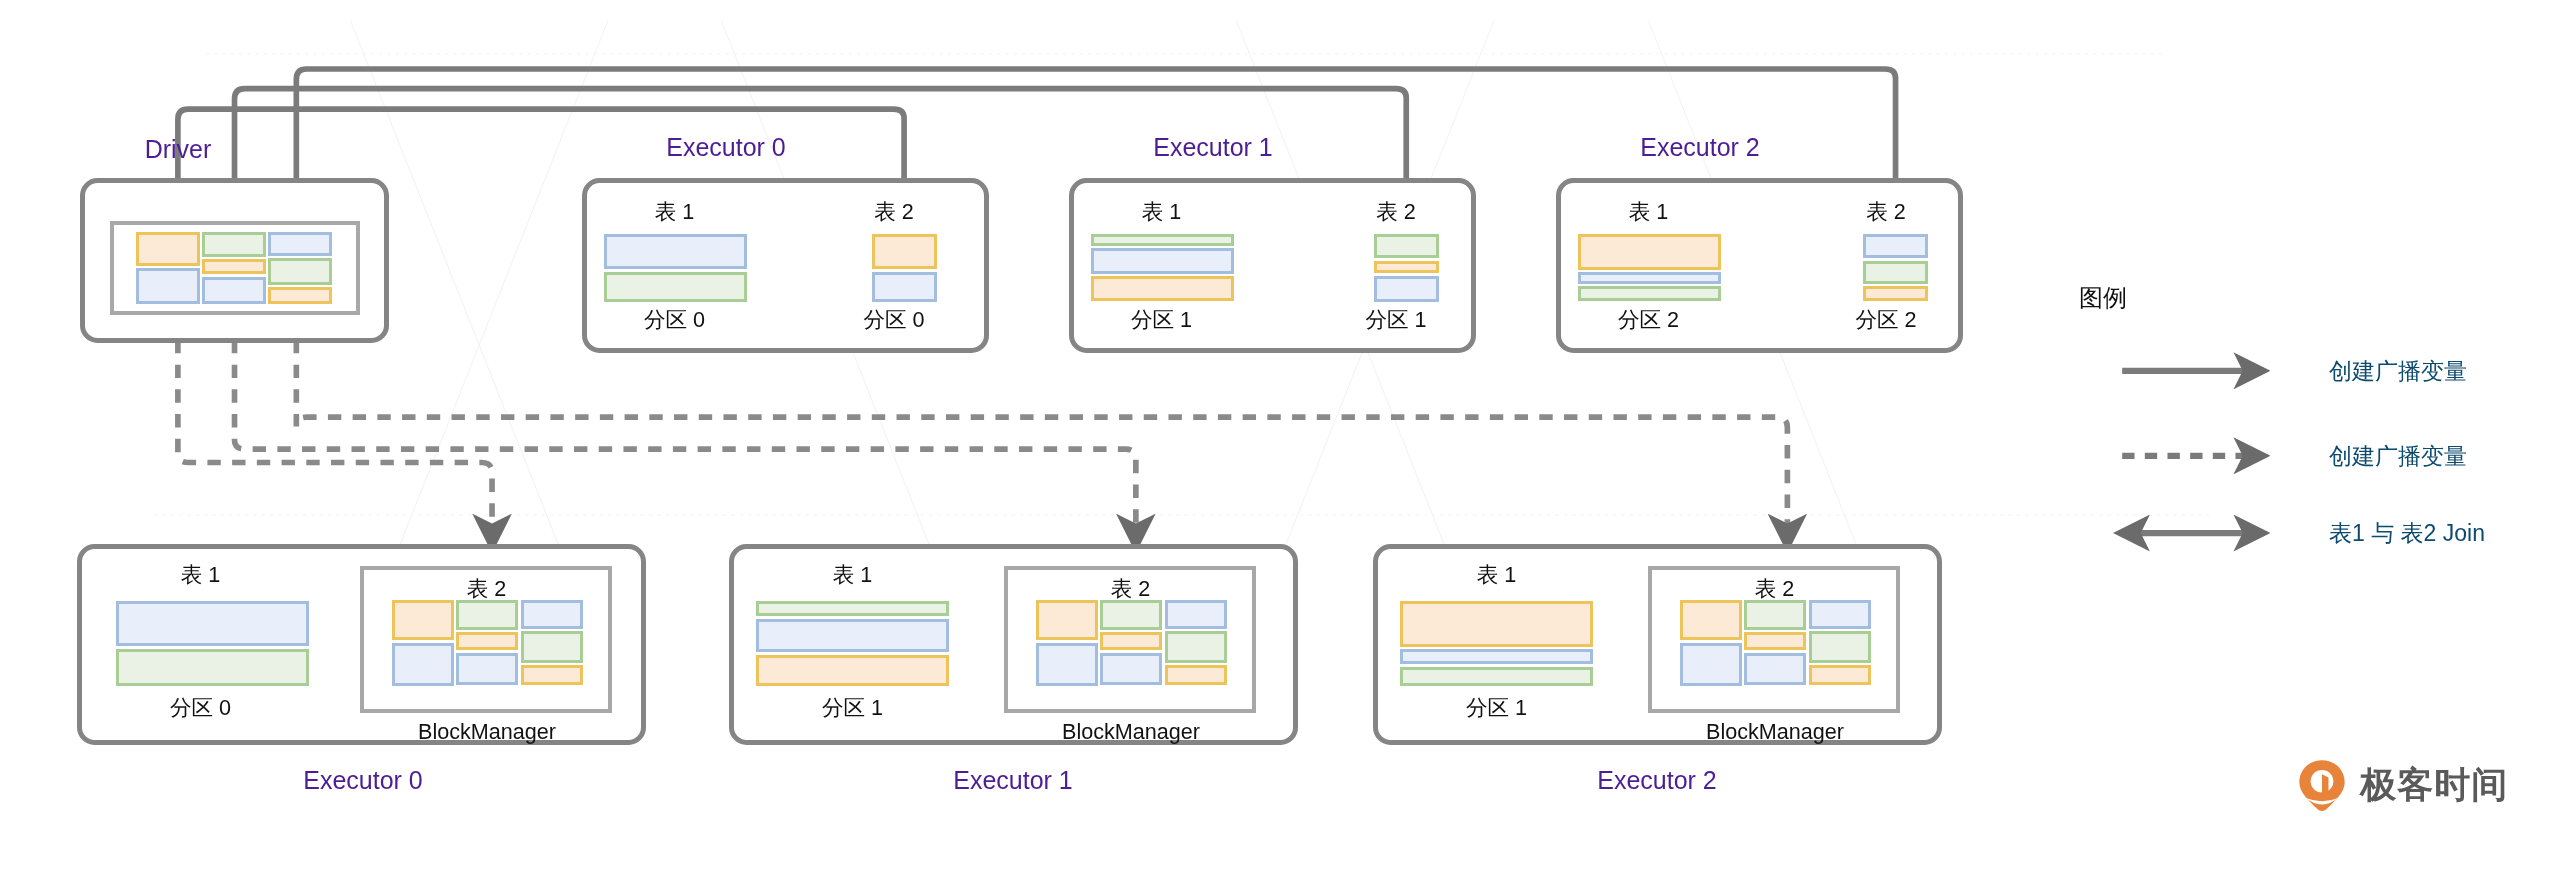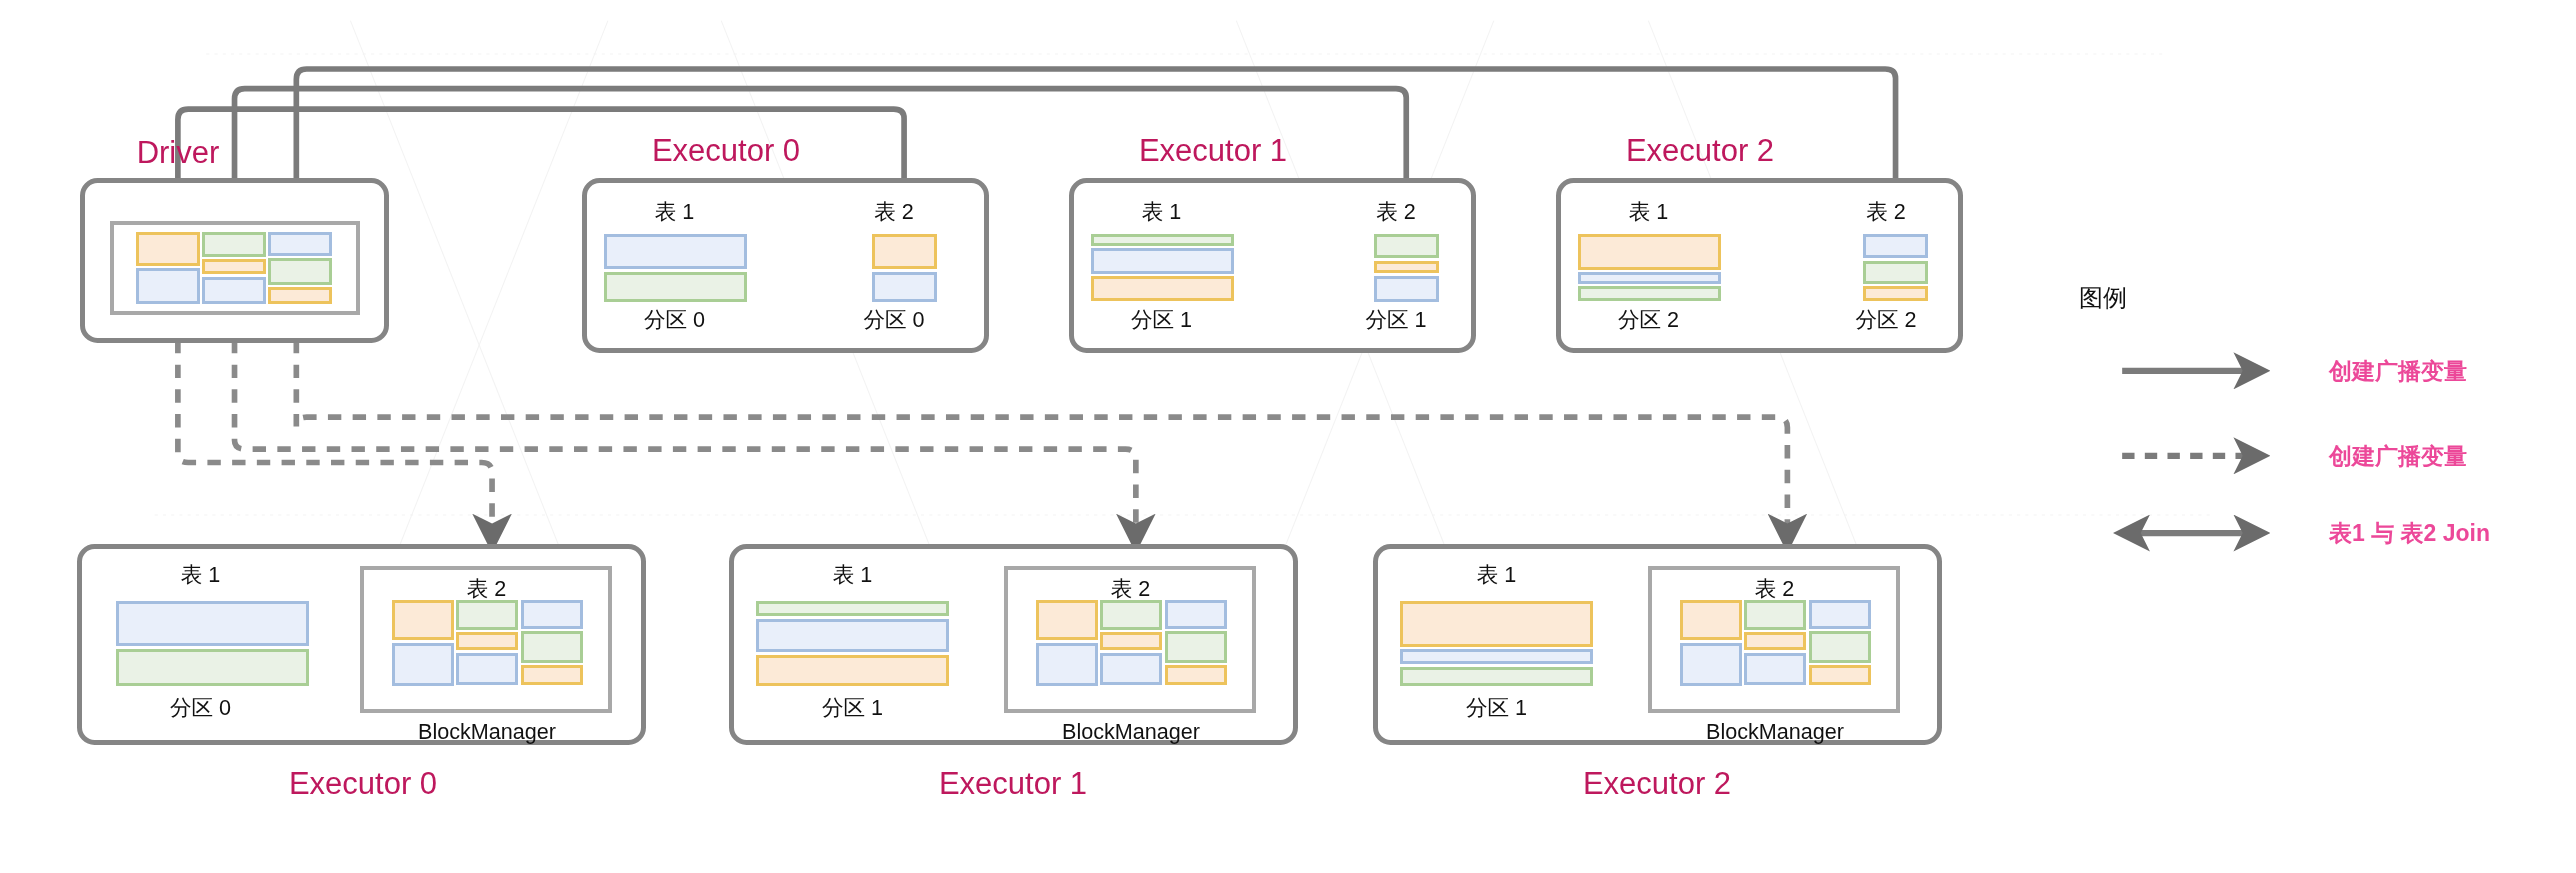--- a/index.html
+++ b/index.html
@@ -32,23 +32,23 @@
   .inner-frame{
     position:absolute;
     border:4.1px solid #a8a8a8;
     background:#ffffff;
     box-sizing:border-box;
   }
 
   
   .node-title{
     position:absolute;
-    font-size:31px;
-    line-height:1;
-    color:#be185d;
+    font-size:25px;
+    line-height:1;
+    color:#4c1d95;
     white-space:nowrap;
     text-align:center;
   }
   .col-title{
     position:absolute;
     font-size:21.6px;
     line-height:1;
     color:#111;
     white-space:nowrap;
     text-align:center;
@@ -79,23 +79,22 @@
     font-size:24px;
     line-height:1;
     color:#111;
     white-space:nowrap;
     text-align:center;
   }
   .legend-label{
     position:absolute;
     font-size:23px;
     line-height:1;
-    color:#ec4899;
-    white-space:nowrap;
-    font-weight:bold;
+    color:#0c4a6e;
+    white-space:nowrap;
   }
 
   
   .logo-wrap{
     position:absolute;
     display:flex;
     align-items:center;
     gap:11.3px;
   }
   .logo-mark{
@@ -359,15 +358,27 @@
   <div class="col-caption" style="left: 1672px; top: 721px; width: 206px; text-align: center;">BlockManager</div>
 
   <div class="node-title" style="left: 1528px; top: 768px; width: 258px; text-align: center;">Executor 2</div>
 
   <div class="legend-title" style="left:2079px;top:286px;">图例</div>
 
   <div class="legend-label" style="left:2329px;top:360px;">创建广播变量</div>
   <div class="legend-label" style="left:2329px;top:445px;">创建广播变量</div>
   <div class="legend-label" style="left:2329px;top:522px;">表1 与 表2 Join</div>
 
+  <div class="logo-wrap" style="left:2295px;top:758px;">
+    <div class="logo-mark">
+      <svg viewBox="0 0 100 100" width="54" height="54" xmlns="http://www.w3.org/2000/svg">
+        <path d="M50 4 C26 4 8 22 8 45 C8 64 26 80 42 95 C46 99 54 99 58 95
+                 C74 80 92 64 92 45 C92 22 74 4 50 4 Z" fill="#e8833a"></path>
+        <circle cx="50" cy="43" r="21" fill="#ffffff"></circle>
+        <path d="M50 30 L50 78 L62 78 L62 36 Z" fill="#e8833a"></path>
+        <path d="M20 74 Q50 98 80 74 Q50 86 20 74 Z" fill="#ffffff"></path>
+      </svg>
+    </div>
+    <div class="logo-text">极客时间</div>
+  </div>
 
 </div>
 
 
 </body></html>

